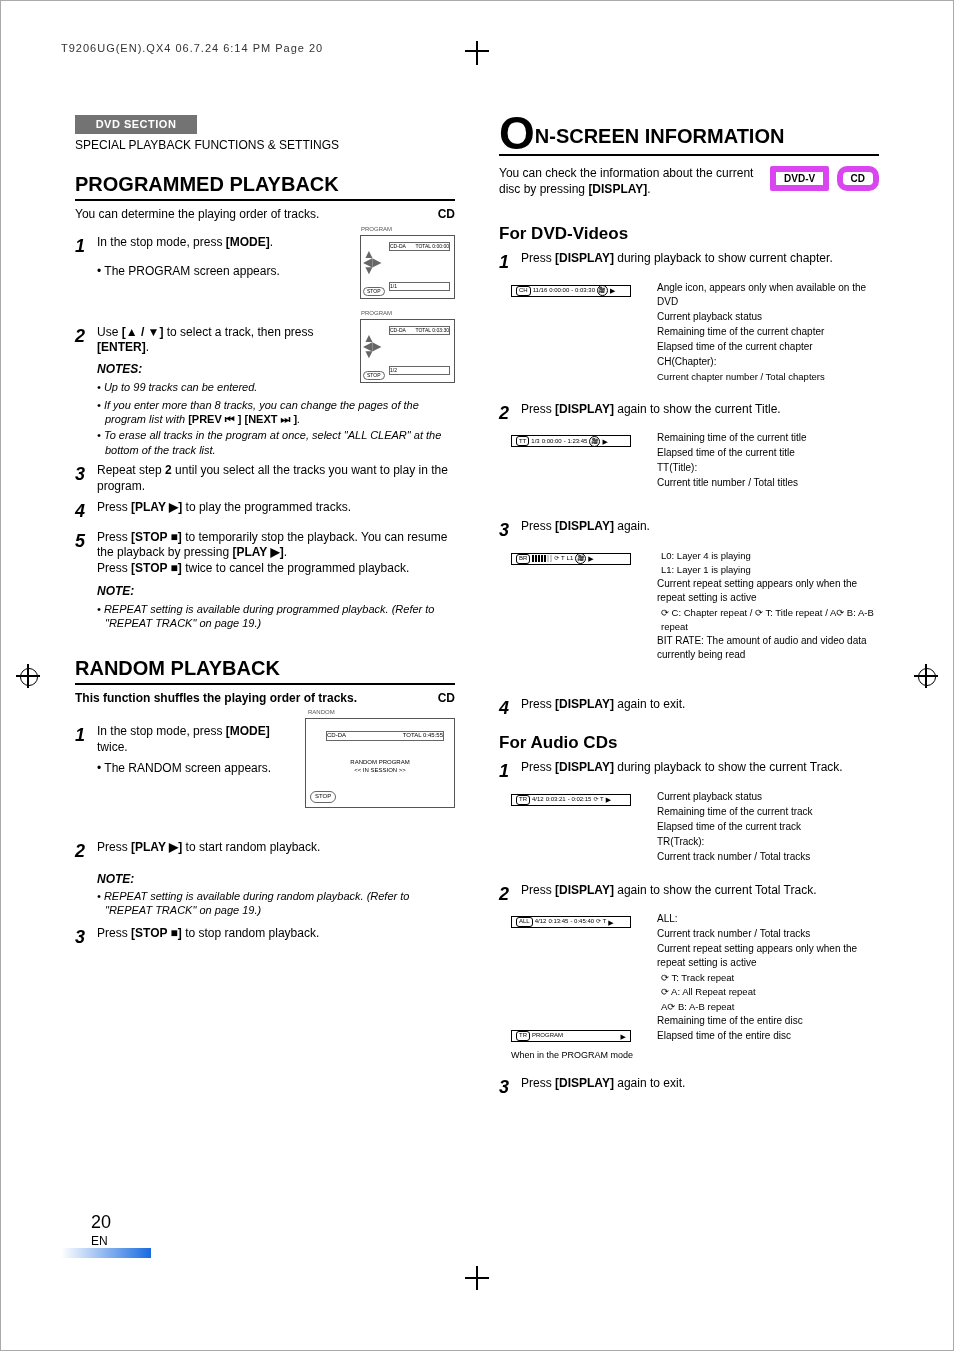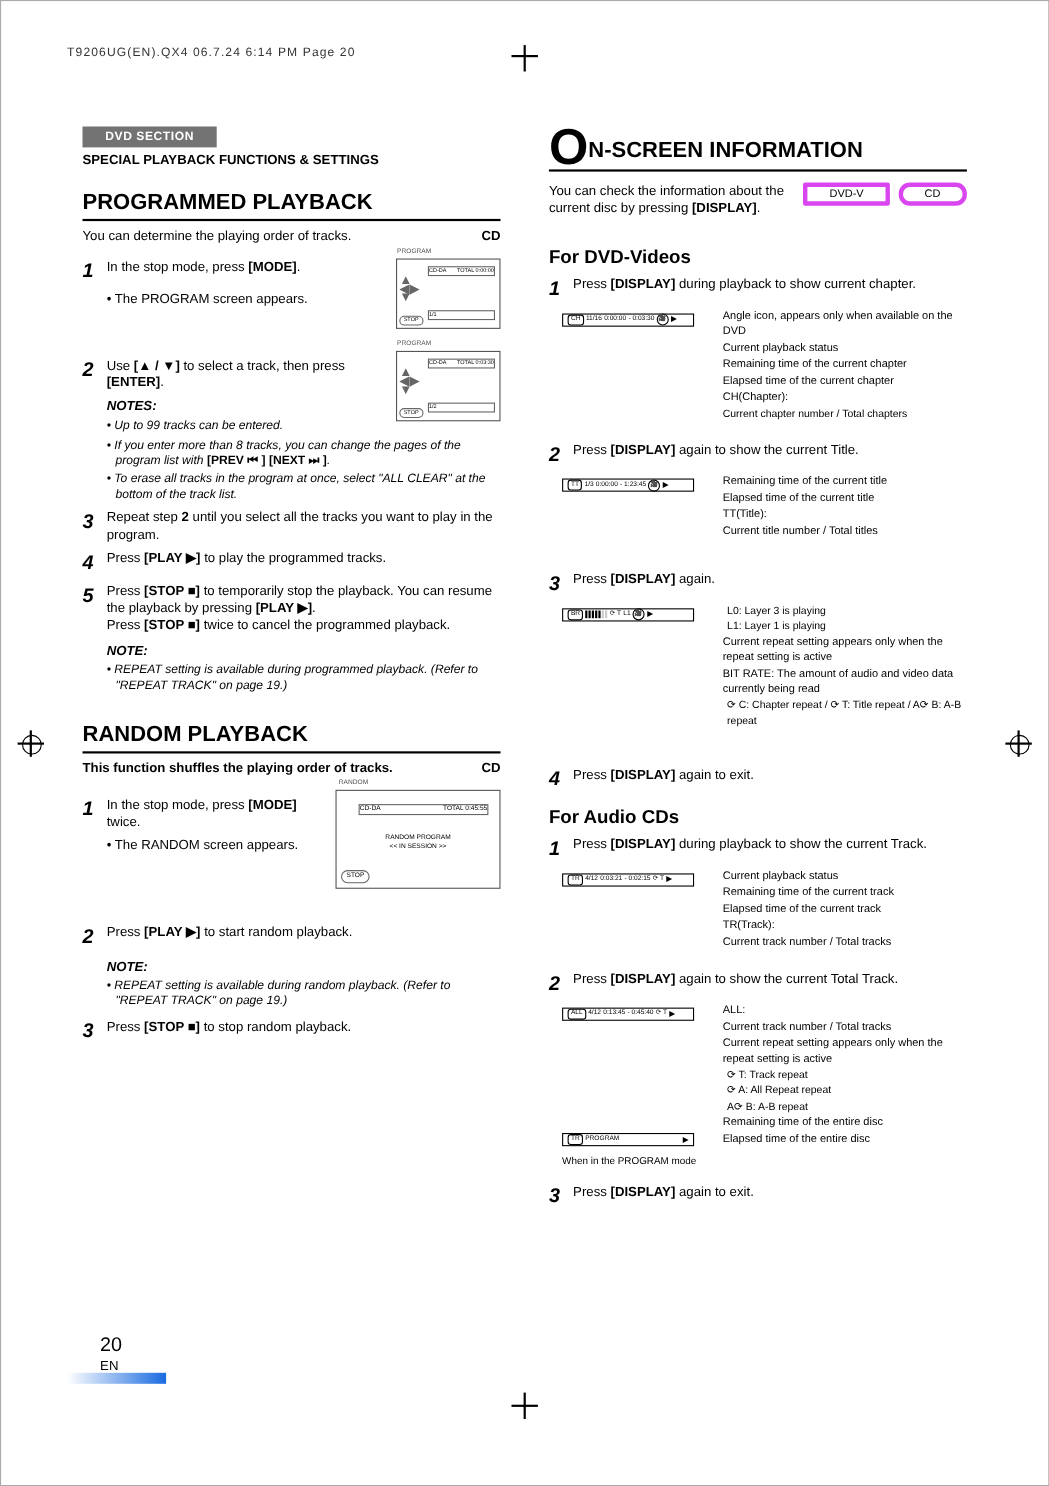--- a/index.html
+++ b/index.html
@@ -27,21 +27,21 @@
   .col { width:50%; box-sizing:border-box; padding:0 14px; }
   .col-left { padding-right:22px; }
   .col-right { padding-left:22px; }
 
   .chip {
     display:inline-block; background:#737373; color:#fff; font-weight:bold;
     font-size:11px; padding:2px 6px; letter-spacing:0.5px;
   }
   .chip-header { display:block; width:110px; text-align:center; margin-bottom:4px; }
   .subhead {
-    font-weight:bold; font-size:12px; margin-bottom:18px;
+    font-weight:normal; font-size:12px; margin-bottom:18px;
   }
   .h2 {
     font-size:20px; font-weight:bold; border-bottom:2px solid #000;
     padding-bottom:2px; margin:8px 0 6px;
   }
   .intro { font-size:12px; margin-bottom:12px; }
   .cd-badge { float:right; font-weight:bold; font-size:12px; }
 
   .step { display:flex; margin:6px 0; }
   .step-num { font-style:italic; font-weight:bold; font-size:18px; width:22px; flex:none; }
@@ -98,22 +98,22 @@
     border:1px solid #000; height:12px; width:120px; background:#fff;
     font-size:6px; display:flex; align-items:center; gap:2px;
     padding:0 4px; box-sizing:border-box;
   }
   .small-strip .pill { border:1px solid #000; border-radius:3px; padding:0 2px; height:8px; display:inline-flex; align-items:center; }
   .small-strip .bars { display:inline-flex; gap:1px; }
   .small-strip .bars span { width:2px; height:7px; background:#000; display:inline-block; }
   .small-strip .play { font-size:7px; }
   .small-strip .ico { width:9px; height:9px; border:1px solid #000; border-radius:50%; display:inline-flex; align-items:center; justify-content:center; font-size:6px; }
   .badge-dvd, .badge-cd {
-    display:inline-block; border:4px solid #d946ef; font-weight:normal; font-size:10px;
-    padding:0 20px; margin-left:4px; vertical-align:middle;
+    display:inline-block; border:6px solid #d946ef; font-weight:bold; font-size:10px;
+    padding:0 8px; margin-left:4px; vertical-align:middle;
   }
   .badge-dvd { border-radius:2px; }
   .badge-cd { border-radius:10px; }
 
   .footer {
     position:absolute; left:90px; bottom:100px; font-size:12px;
   }
   .footer .pg { font-size:18px; font-weight:normal; }
   .footer .lang { font-size:12px; }
   .foot-bar {
@@ -342,25 +342,25 @@
                 <span style="background:#ccc"></span>
                 <span style="background:#ccc"></span>
               </span>
             <span>⟳ T</span>
             <span>L1</span>
             <span class="ico">🎥</span>
             <span class="play">▶</span>
           </div>
         </div>
         <div class="callout-list">
-          <div class="item layer-sub">L0: Layer 3 is playing</div>
+          <div class="item layer-sub">L0: Layer 4 is playing</div>
           <div class="item layer-sub">L1: Layer 1 is playing</div>
           <div class="item">Current repeat setting appears only when the repeat setting is active</div>
+          <div class="item layer-sub">⟳ C: Chapter repeat / ⟳ T: Title repeat / A⟳ B: A-B repeat</div>
           <div class="item">BIT RATE: The amount of audio and video data currently being read</div>
-          <div class="item layer-sub">⟳ C: Chapter repeat / ⟳ T: Title repeat / A⟳ B: A-B repeat</div>
         </div>
       </div>
 
       <div class="step">
           <div class="step-num">4</div>
         <div class="step-body">
           <span>Press </span><span class="key">[DISPLAY]</span><span> again to exit.</span>
         </div>
       </div>
 

